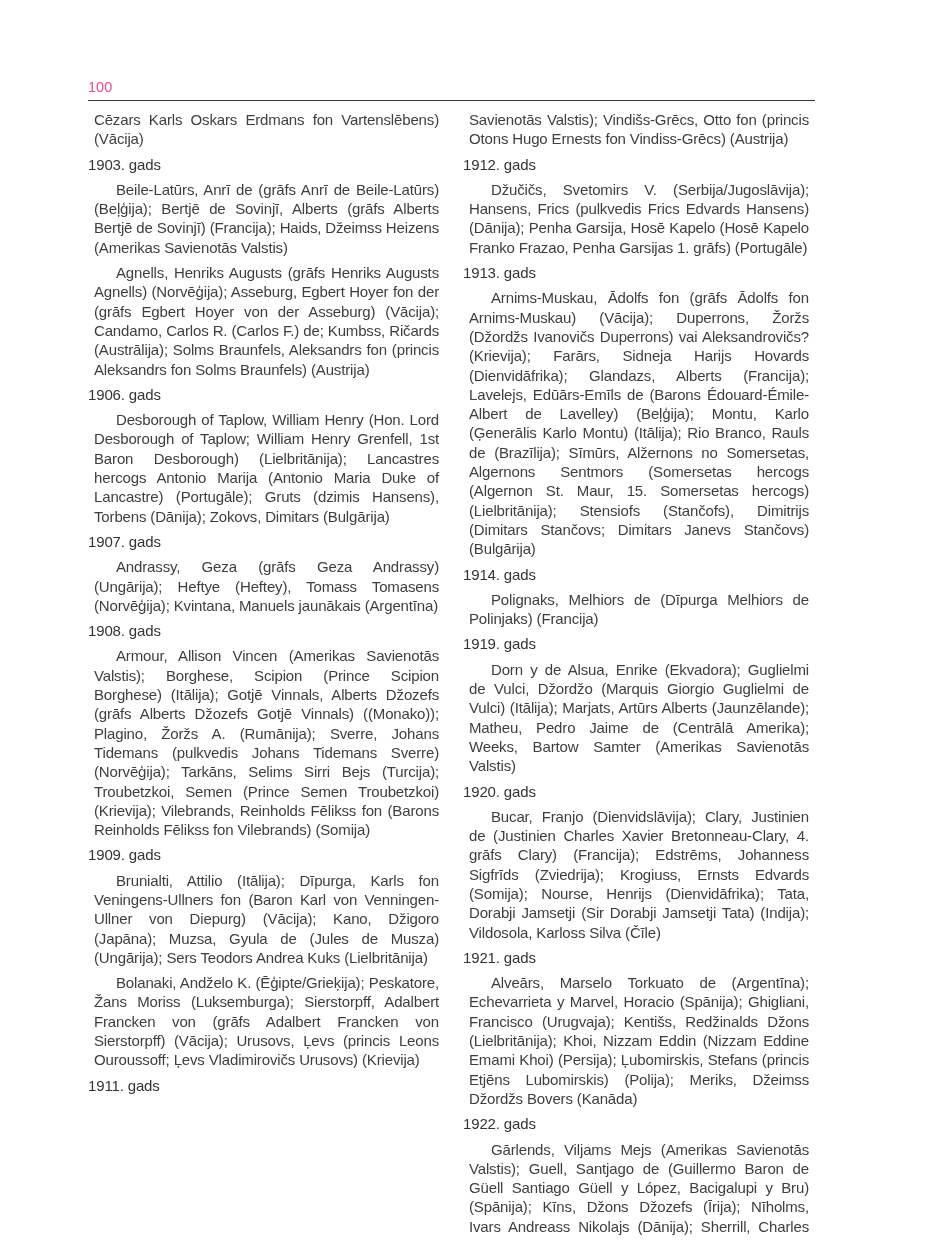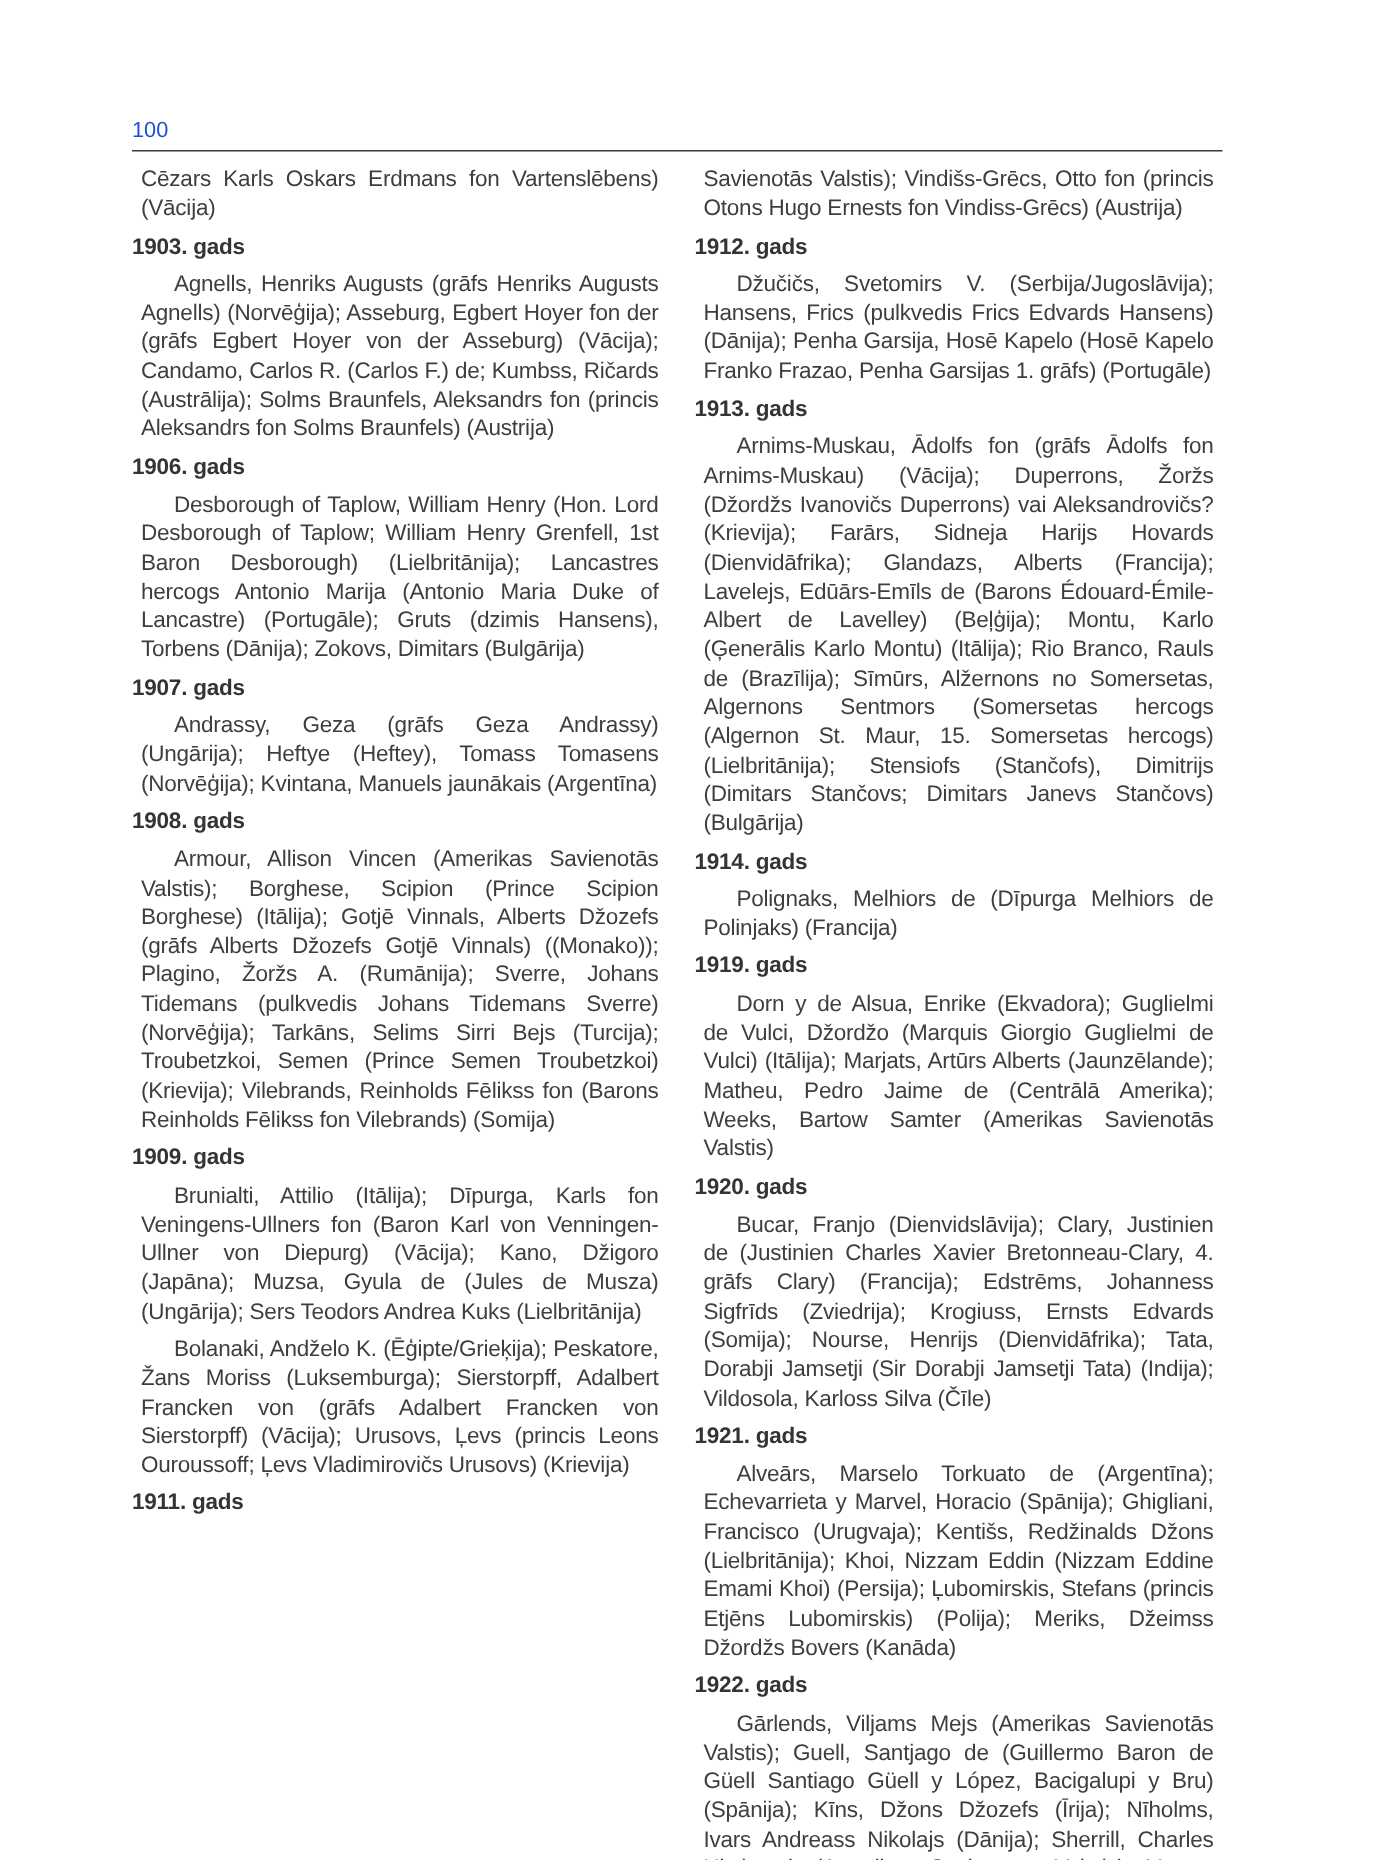--- a/index.html
+++ b/index.html
@@ -17,21 +17,21 @@
   }
   .content {
     position: absolute;
     left: 88px;
     top: 78px;
     width: 727px;
   }
   .folio {
     font-size: 14.5px;
     line-height: 18px;
-    color: #1d4ed8;
+    color: #ec4899;
     letter-spacing: 0;
     padding-bottom: 4px;
   }
   .rule {
     width: 727px;
     height: 0;
     border-bottom: 1.6px solid #3a3a3a;
     margin-bottom: 3px;
   }
   .columns {
@@ -49,37 +49,38 @@
   .column.right { width: 352px; }
   .para {
     margin: 6px;
     text-indent: 22px;
   }
   .para.cont {
     text-indent: 0;
   }
   .year-heading {
     margin: 5px 0 0 0;
-    font-weight: 700;
+    font-weight: 400;
     text-align: left;
     text-indent: 0;
     color: #343434;
   }
 </style>
 </head>
 <body>
 
 <div class="sheet">
   <div class="content">
     <div class="folio">100</div>
     <div class="rule"></div>
     <div class="columns">
       <div class="column left" id="col-left">
           <p class="para cont">Cēzars Karls Oskars Erdmans fon Vartenslēbens) (Vācija)</p>
           <p class="year-heading">1903. gads</p>
+          <p class="para">Beile-Latūrs, Anrī de (grāfs Anrī de Beile-Latūrs) (Beļģija); Bertjē de Sovinjī, Alberts (grāfs Alberts Bertjē de Sovinjī) (Francija); Haids, Džeimss Heizens (Amerikas Savienotās Valstis)</p>
           <p class="para">Agnells, Henriks Augusts (grāfs Henriks Augusts Agnells) (Norvēģija); Asseburg, Egbert Hoyer fon der (grāfs Egbert Hoyer von der Asseburg) (Vācija); Candamo, Carlos R. (Carlos F.) de; Kumbss, Ričards (Austrālija); Solms Braunfels, Aleksandrs fon (princis Aleksandrs fon Solms Braunfels) (Austrija)</p>
           <p class="year-heading">1906. gads</p>
           <p class="para">Desborough of Taplow, William Henry (Hon. Lord Desborough of Taplow; William Henry Grenfell, 1st Baron Desborough) (Lielbritānija); Lancastres hercogs Antonio Marija (Antonio Maria Duke of Lancastre) (Portugāle); Gruts (dzimis Hansens), Torbens (Dānija); Zokovs, Dimitars (Bulgārija)</p>
           <p class="year-heading">1907. gads</p>
           <p class="para">Andrassy, Geza (grāfs Geza Andrassy) (Ungārija); Heftye (Heftey), Tomass Tomasens (Norvēģija); Kvintana, Manuels jaunākais (Argentīna)</p>
           <p class="year-heading">1908. gads</p>
           <p class="para">Armour, Allison Vincen (Amerikas Savienotās Valstis); Borghese, Scipion (Prince Scipion Borghese) (Itālija); Gotjē Vinnals, Alberts Džozefs (grāfs Alberts Džozefs Gotjē Vinnals) ((Monako)); Plagino, Žoržs A. (Rumānija); Sverre, Johans Tidemans (pulkvedis Johans Tidemans Sverre) (Norvēģija); Tarkāns, Selims Sirri Bejs (Turcija); Troubetzkoi, Semen (Prince Semen Troubetzkoi) (Krievija); Vilebrands, Reinholds Fēlikss fon (Barons Reinholds Fēlikss fon Vilebrands) (Somija)</p>
           <p class="year-heading">1909. gads</p>
           <p class="para">Brunialti, Attilio (Itālija); Dīpurga, Karls fon Veningens-Ullners fon (Baron Karl von Venningen-Ullner von Diepurg) (Vācija); Kano, Džigoro (Japāna); Muzsa, Gyula de (Jules de Musza) (Ungārija); Sers Teodors Andrea Kuks (Lielbritānija)</p>
           <p class="para">Bolanaki, Andželo K. (Ēģipte/Grieķija); Peskatore, Žans Moriss (Luksemburga); Sierstorpff, Adalbert Francken von (grāfs Adalbert Francken von Sierstorpff) (Vācija); Urusovs, Ļevs (princis Leons Ouroussoff; Ļevs Vladimirovičs Urusovs) (Krievija)</p>

